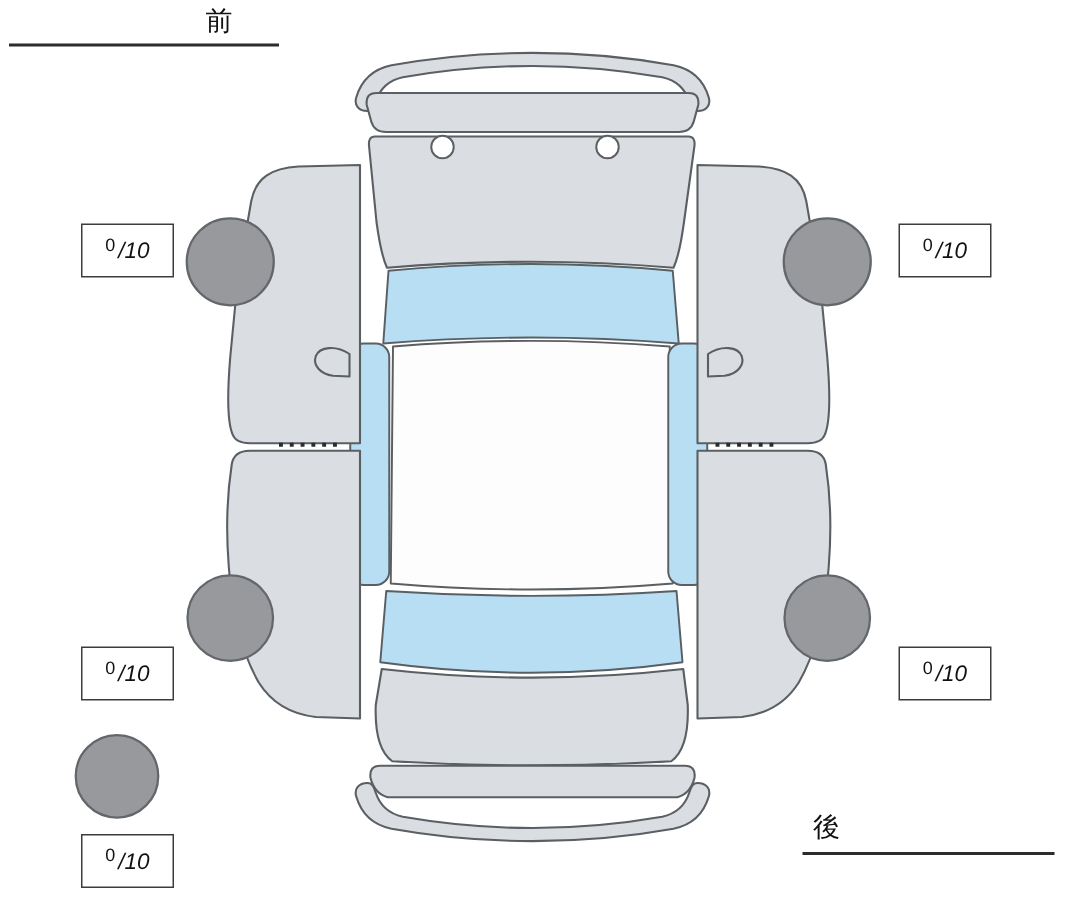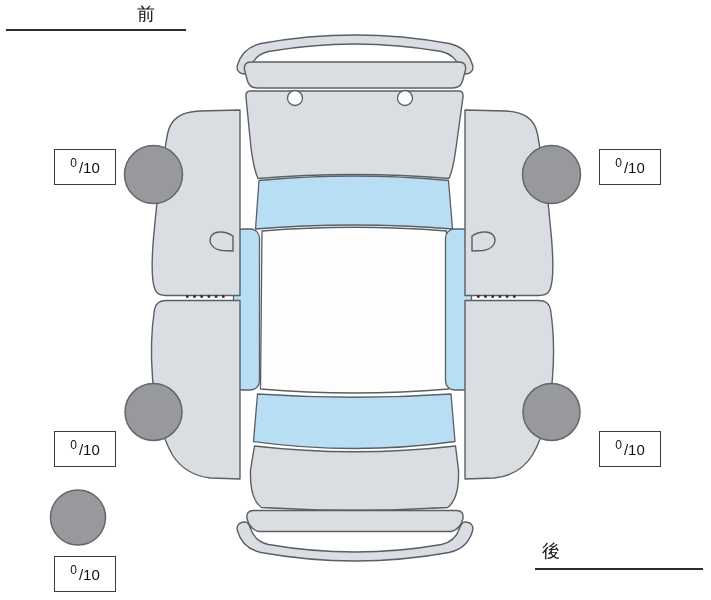--- a/index.html
+++ b/index.html
@@ -32,21 +32,21 @@
     height: 36px;
     background: #fff;
     border: 1px solid var(--c-box_border, #3c3c3c);
     display: flex;
     align-items: center;
     justify-content: center;
     gap: 2px;
     color: var(--c-text, #111);
   }
   .score-value { font-size: 12px; transform: translateY(-4px); }
-  .score-max   { font-size: 15px; }
+  .score-max   { font-size: 15px; font-style: italic; }
 
   .score-fl { left: 54px;  top: 149px; }
   .score-fr { left: 599px; top: 149px; }
   .score-rl { left: 54px;  top: 431px; }
   .score-rr { left: 599px; top: 431px; }
   .score-sp { left: 54px;  top: 556px; }
 
   
   .orient-text {
     position: absolute;

